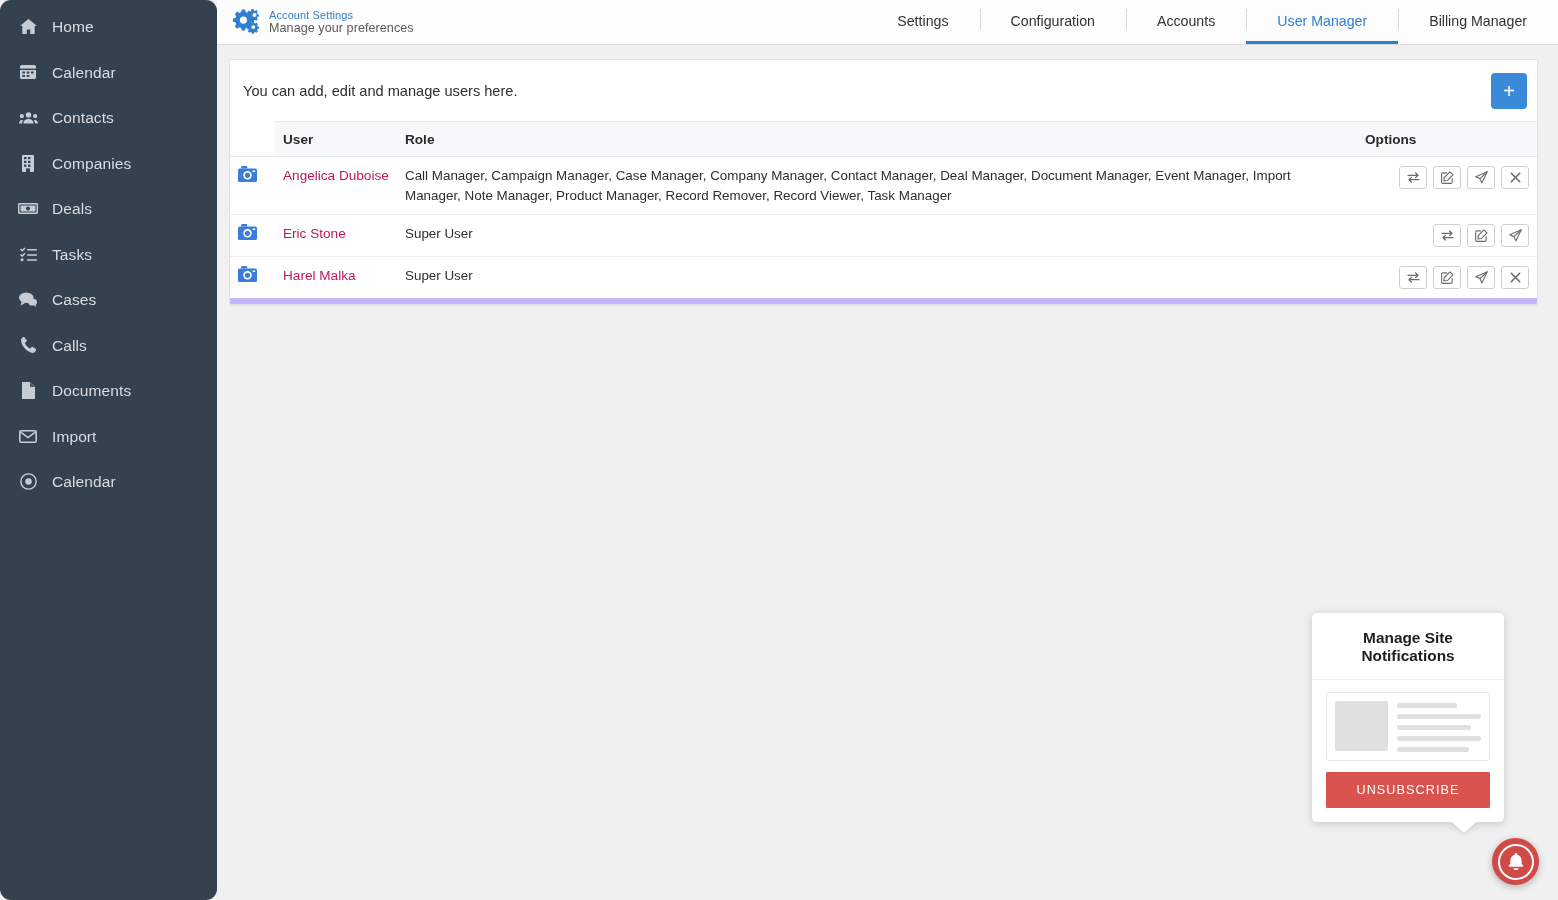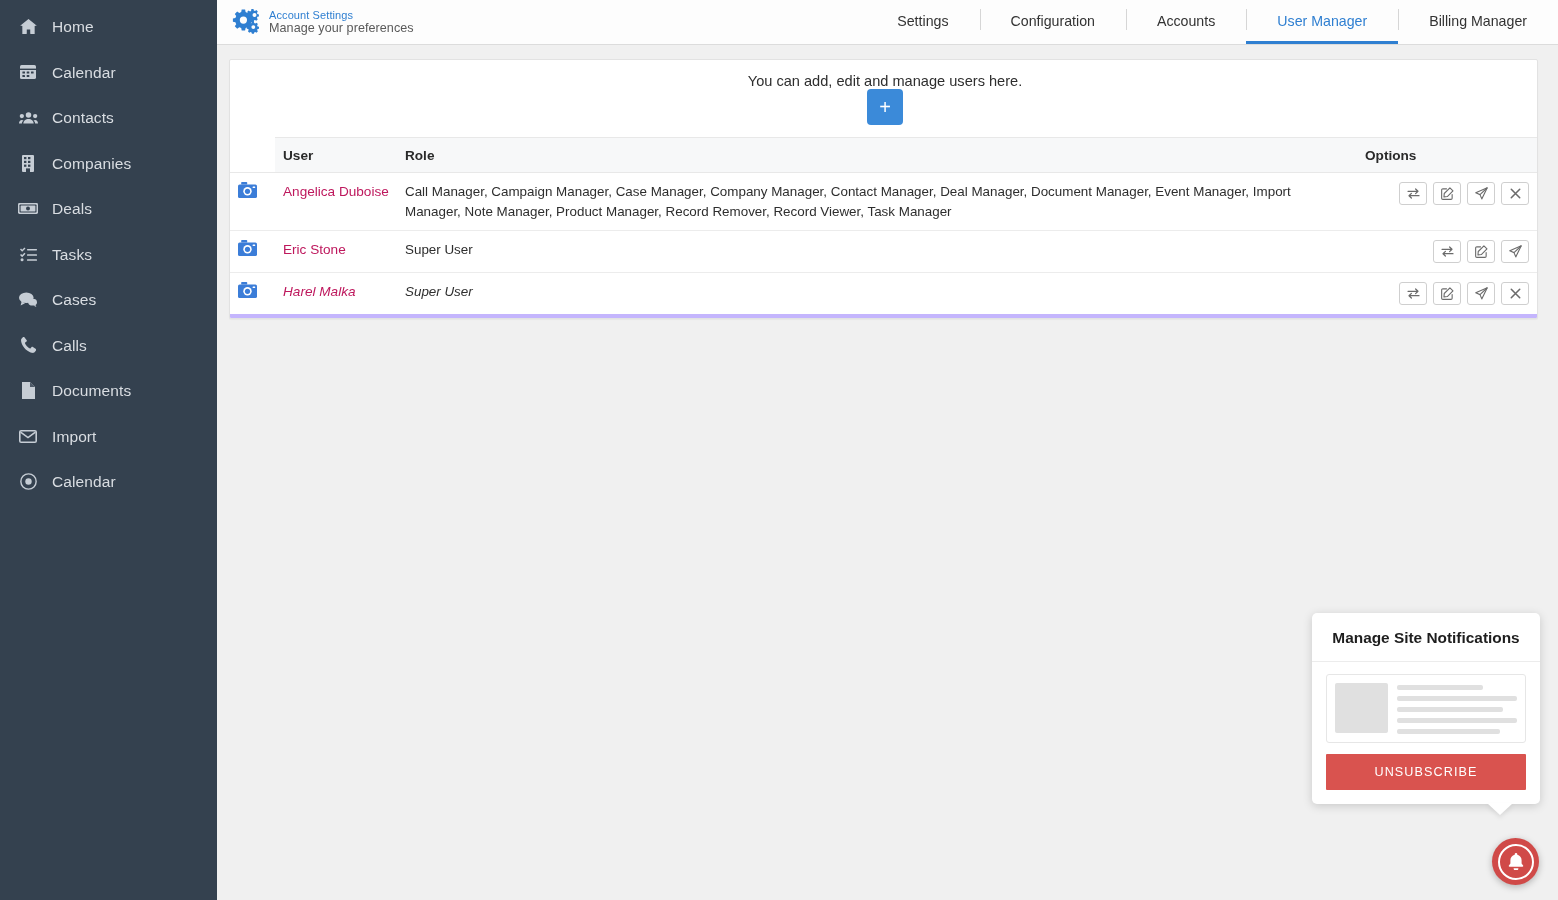--- a/index.html
+++ b/index.html
@@ -20,20 +20,21 @@
   .app { display: flex; width: 1558px; height: 900px; }
 
   
   .sidebar {
     width: 217px;
     min-width: 217px;
     height: 900px;
     background: #34414f;
     padding-top: 4px;
     overflow: hidden;
+    border-radius: 11px;
   }
   .nav-item {
     display: flex;
     align-items: center;
     height: 45.5px;
     padding-left: 14px;
     color: #d9dde2;
     font-size: 15.5px;
     cursor: pointer;
     user-select: none;
@@ -124,21 +125,20 @@
     border-radius: 2px;
     box-shadow: 0 1px 1px rgba(0,0,0,.04);
     overflow: hidden;
   }
   .card-head {
     display: flex;
     align-items: center;
     justify-content: space-between;
     padding: 13px 10px 12px 13px;
     min-height: 57px;
-    flex-direction: column;
   }
   .card-head-text { font-size: 14.6px; color: #2e2e2e; }
   .add-btn {
     width: 36px;
     height: 36px;
     border-radius: 4px;
     background: #3b8ad9;
     border: none;
     color: #fff;
     font-size: 20px;
@@ -170,21 +170,21 @@
   .col-opts   { width: 180px; }
 
   table.users tbody td {
     padding: 9px 8px;
     font-size: 13.4px;
     color: #2e2e2e;
     border-bottom: 1px solid #ececec;
     vertical-align: top;
     line-height: 1.47;
   }
-  table.users tbody tr:last-child td { border-bottom: 4px solid #c4b5fd; font-style: italic; }
+  table.users tbody tr:last-child td { border-bottom: 6px solid #c4b5fd; }
   td.cell-avatar { padding-left: 11px; padding-top: 10px; }
   td.cell-user a {
     color: #be185d;
     text-decoration: none;
     font-size: 13.6px;
     cursor: pointer;
   }
   td.cell-opts { padding-right: 12px; }
   .opts-wrap { display: flex; justify-content: flex-end; gap: 6px; }
   .opt-btn {
@@ -201,21 +201,21 @@
     padding: 0;
   }
   .opt-btn svg { display: block; }
   .avatar-icon { display: block; color: #3b7dd8; }
 
   
   .notif-widget {
     position: absolute;
     left: 1095px;
     top: 613px;
-    width: 228px;
+    width: 192px;
     z-index: 30;
   }
   .notif-card {
     background: #fff;
     border-radius: 5px;
     box-shadow: 0 2px 10px rgba(0,0,0,.17);
     overflow: visible;
     position: relative;
   }
   .notif-title {

